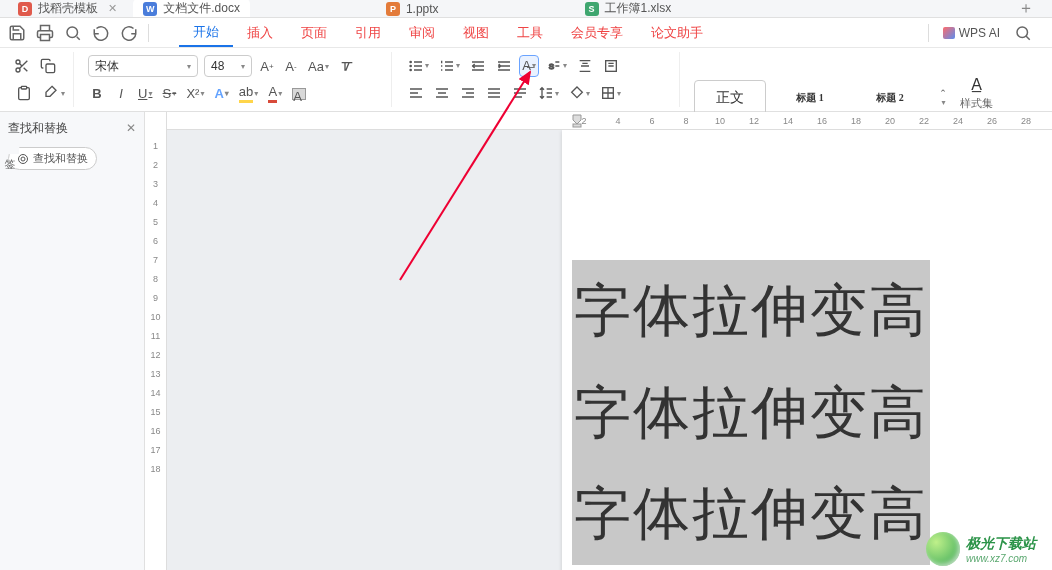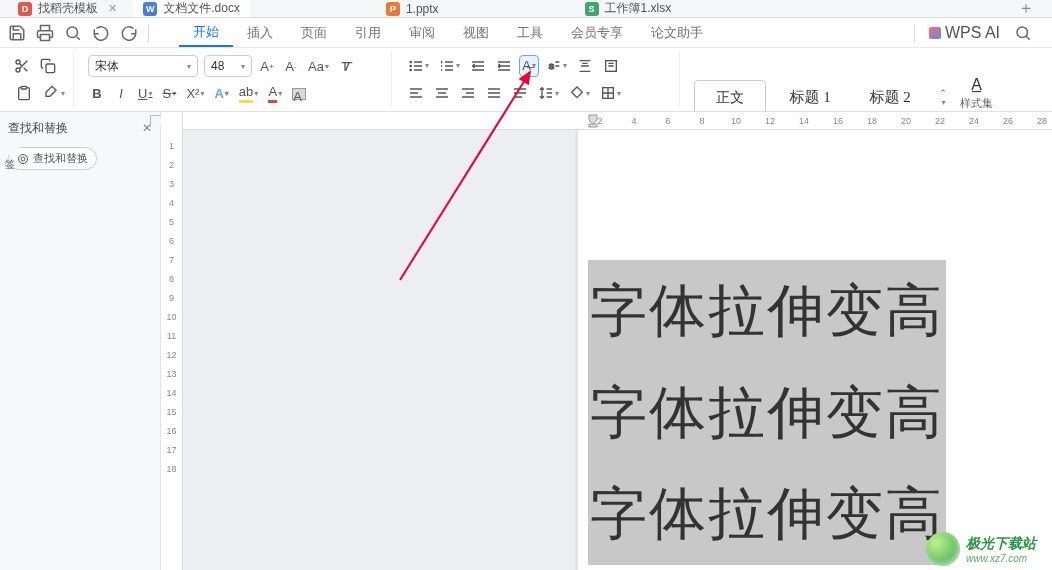--- a/index.html
+++ b/index.html
@@ -13,47 +13,47 @@
 .tab-close { color: #999; font-size: 11px; margin-left: 4px; }
 .tab-add { color: #888; font-size: 16px; margin-left: auto; padding: 0 10px; }
 
 
 .qa-row { display: flex; align-items: center; height: 30px; padding: 0 8px; gap: 10px; border-bottom: 1px solid #e8e8e8; }
 .qa-icon { width: 18px; height: 18px; color: #666; display: flex; align-items: center; justify-content: center; cursor: pointer; }
 .sep { width: 1px; height: 18px; background: #ddd; }
 
 
 .menu-bar { display: flex; align-items: center; gap: 0; margin-left: 20px; }
-.menu-item { padding: 4px 14px; font-size: 13px; color: #737373; cursor: pointer; }
+.menu-item { padding: 4px 14px; font-size: 13px; color: #ef4444; cursor: pointer; }
 .menu-item.active { color: #1a73e8; border-bottom: 2px solid #1a73e8; font-weight: 500; }
 .right-tools { margin-left: auto; display: flex; align-items: center; gap: 14px; padding-right: 12px; }
-.wps-ai { display: flex; align-items: center; gap: 4px; font-size: 16px; color: #555; }
+.wps-ai { display: flex; align-items: center; gap: 4px; font-size: 12px; color: #555; }
 .ai-logo { width: 12px; height: 12px; background: linear-gradient(135deg, #ff6b6b, #5b8def); border-radius: 2px; }
 
 
 .ribbon { display: flex; align-items: stretch; height: 64px; padding: 4px 6px; gap: 8px; border-bottom: 1px solid #e0e0e0; background: #fff; }
 .rib-group { display: flex; flex-direction: column; justify-content: space-around; gap: 4px; padding: 2px 6px; border-right: 1px solid #eee; }
 .rib-group:last-child { border-right: none; margin-top: 36px; }
 .rib-row { display: flex; align-items: center; gap: 6px; }
 .font-select { width: 110px; height: 22px; border: 1px solid #ccc; border-radius: 4px; padding: 0 6px; font-size: 12px; display: flex; align-items: center; justify-content: space-between; background: #fff; }
 .size-select { width: 48px; height: 22px; border: 1px solid #ccc; border-radius: 4px; padding: 0 6px; font-size: 12px; display: flex; align-items: center; justify-content: space-between; background: #fff; }
 .btn { min-width: 18px; height: 20px; display: flex; align-items: center; justify-content: center; color: #555; cursor: pointer; border-radius: 3px; font-size: 13px; padding: 0 2px; }
 .btn.highlighted { outline: 1px solid #6aa3ff; border-radius: 3px; background: #eaf2ff; }
 .btn svg { width: 16px; height: 16px; }
 .dd { font-size: 8px; color: #888; margin-left: 1px; }
 .paste-big { width: 24px; display: flex; flex-direction: column; align-items: center; gap: 2px; }
 
 .style-btn { width: 72px; height: 36px; border: 1px solid #ccc; border-radius: 4px; display: flex; align-items: center; justify-content: center; font-size: 14px; font-family: SimSun, serif; cursor: pointer; }
-.style-btn.heading { font-weight: normal; font-size: 15px; border: none; }
+.style-btn.heading { font-weight: bold; font-size: 10px; border: none; }
 .style-label { font-size: 11px; color: #666; text-align: center; margin-top: 2px; }
 .style-wrap { display: flex; flex-direction: column; align-items: center; }
 
 
 .workarea { display: flex; height: calc(570px - 18px - 30px - 64px); }
-.left-panel { width: 161px; background: #f7f8fa; border-right: 1px solid #e0e0e0; padding: 8px; font-family: Liberation Serif, serif; }
+.left-panel { width: 145px; background: #f7f8fa; border-right: 1px solid #e0e0e0; padding: 8px; font-family: Liberation Serif, serif; }
 .panel-head { display: flex; align-items: center; font-size: 12px; color: #444; margin-bottom: 10px; }
 .panel-close { margin-left: auto; color: #888; cursor: pointer; }
 .smart-btn { display: inline-flex; align-items: center; gap: 4px; border: 1px solid #ccc; border-radius: 12px; padding: 3px 8px; font-size: 11px; color: #555; background: #fff; cursor: pointer; }
 .bookmark-tab { position: absolute; left: 0; top: 146px; writing-mode: vertical-lr; font-size: 11px; color: #666; padding: 4px 2px; cursor: pointer; background: #f7f8fa; }
 
 .doc-wrap { flex: 1; display: flex; background: #f0f1f3; position: relative; }
 .vruler { width: 22px; background: #fff; border-right: 1px solid #ddd; display: flex; flex-direction: column; align-items: center; padding-top: 24px; }
 .vruler .tick { font-size: 9px; color: #888; height: 19px; display: flex; align-items: center; }
 .hruler-wrap { position: absolute; left: 22px; right: 0; top: 0; height: 18px; background: #fff; border-bottom: 1px solid #ddd; display: flex; align-items: center; }
 .hruler { position: absolute; left: 400px; display: flex; gap: 0; }

